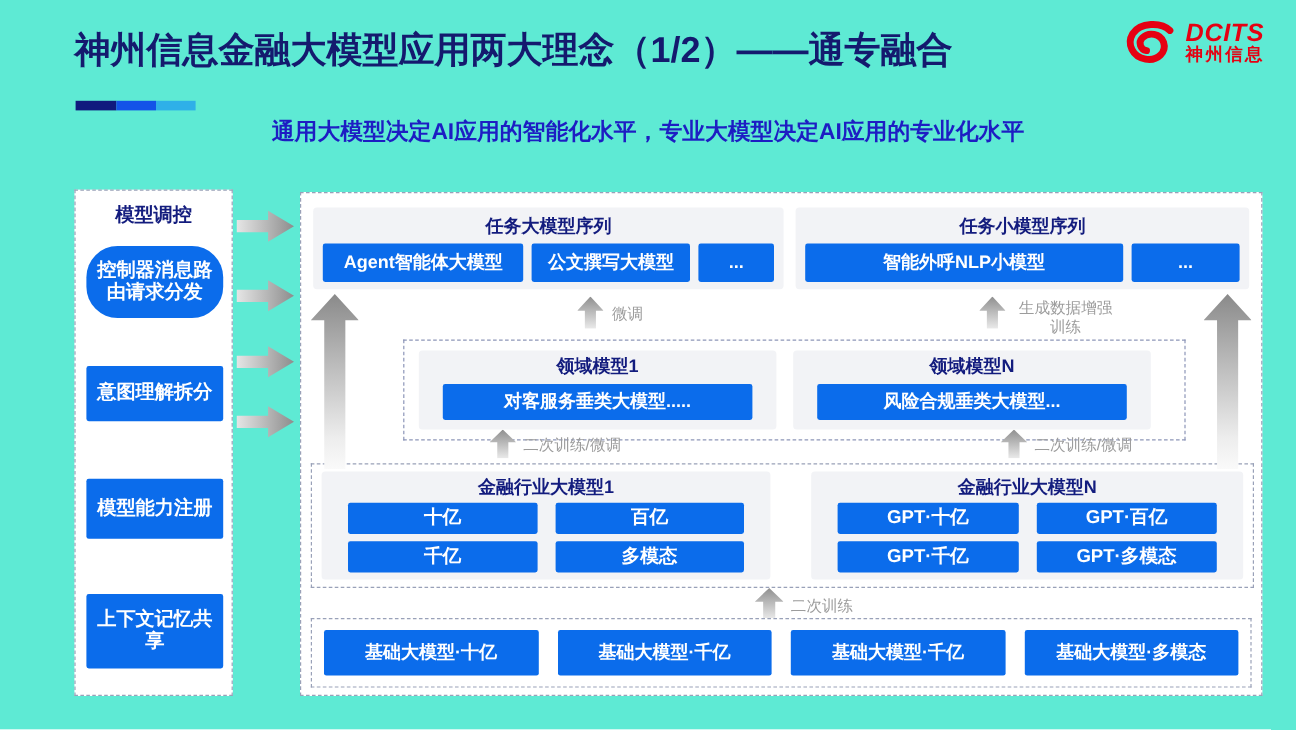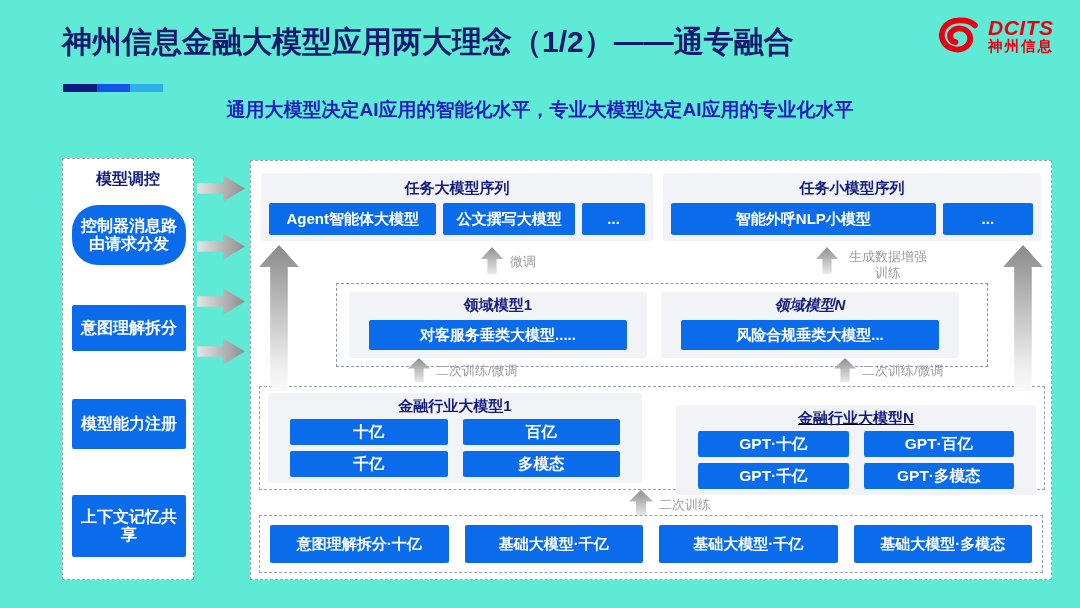--- a/index.html
+++ b/index.html
@@ -40,21 +40,21 @@
   .g-tasksmall{left:412px;top:12px;width:378px;height:68px;}
   .chip-row{position:absolute;left:8px;right:8px;bottom:6px;height:32px;display:flex;gap:7px;}
 
   .mid-dashed{left:85px;top:122px;width:650px;height:82px;border-color:#8D96B8;}
   .g-domain1{left:12px;top:8px;width:298px;height:66px;}
   .g-domainN{left:324px;top:8px;width:298px;height:66px;}
   .domain-chip{position:absolute;left:20px;right:20px;bottom:8px;height:30px;}
 
   .ind-dashed{left:8px;top:225px;width:784px;height:102px;}
   .g-ind1{left:8px;top:6px;width:374px;height:90px;}
-  .g-indN{left:416px;top:18px;width:360px;height:90px;text-decoration:underline;}
+  .g-indN{left:416px;top:6px;width:360px;height:90px;}
   .ind-grid{position:absolute;left:22px;right:22px;bottom:6px;height:58px;display:grid;grid-template-columns:1fr 1fr;grid-template-rows:1fr 1fr;column-gap:15px;row-gap:6px;}
   .ind-grid .chip{font-size:15.5px;}
 
   .base-dashed{left:8px;top:354px;width:784px;height:58px;display:flex;align-items:center;gap:16px;padding:0 10px;box-sizing:border-box;}
   .base-dashed .chip{flex:1;height:38px;}
 </style>
 </head>
 <body>
 
 <div class="canvas">
@@ -111,21 +111,21 @@
     <div class="flow-label" style="left:259px;top:93px;">微调</div>
     <div class="arr-up-sm" style="left:565px;top:86px;width:22px;height:27px;"></div>
     <div class="flow-label" style="left:594px;top:88px;width:86px;text-align:center;">生成数据增强训练</div>
 
     <div class="dashed mid-dashed">
       <div class="group g-domain1">
         <div class="group-title" style="padding-top:4px;">领域模型1</div>
         <div class="chip domain-chip">对客服务垂类大模型.....</div>
       </div>
       <div class="group g-domainN">
-        <div class="group-title" style="padding-top:4px;font-style:italic;">领域模型N</div>
+        <div class="group-title" style="padding-top:4px;">领域模型N</div>
         <div class="chip domain-chip">风险合规垂类大模型...</div>
       </div>
     </div>
 
     <div class="arr-up-sm" style="left:157px;top:197px;width:22px;height:24px;"></div>
     <div class="flow-label" style="left:185px;top:202px;">二次训练/微调</div>
     <div class="arr-up-sm" style="left:583px;top:197px;width:22px;height:24px;"></div>
     <div class="flow-label" style="left:611px;top:202px;">二次训练/微调</div>
 
     <div class="dashed ind-dashed">
@@ -146,21 +146,21 @@
           <div class="chip">GPT·千亿</div>
           <div class="chip">GPT·多模态</div>
         </div>
       </div>
     </div>
 
     <div class="arr-up-sm" style="left:378px;top:329px;width:24px;height:26px;"></div>
     <div class="flow-label" style="left:408px;top:336px;">二次训练</div>
 
     <div class="dashed base-dashed">
-      <div class="chip">意图理解拆分·十亿</div>
+      <div class="chip">基础大模型·十亿</div>
       <div class="chip">基础大模型·千亿</div>
       <div class="chip">基础大模型·千亿</div>
       <div class="chip">基础大模型·多模态</div>
     </div>
 
     <div class="arr-up-tall" style="left:8px;top:84px;width:40px;height:146px;"></div>
     <div class="arr-up-tall" style="left:752px;top:84px;width:40px;height:146px;"></div>
   </div>
 
 </div>

